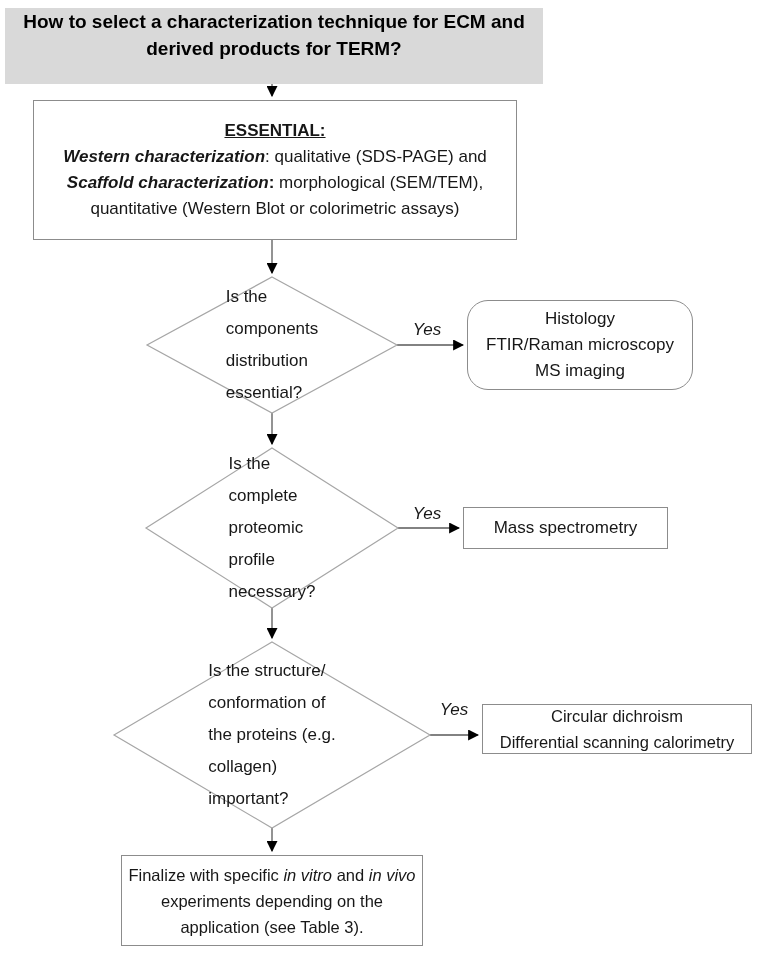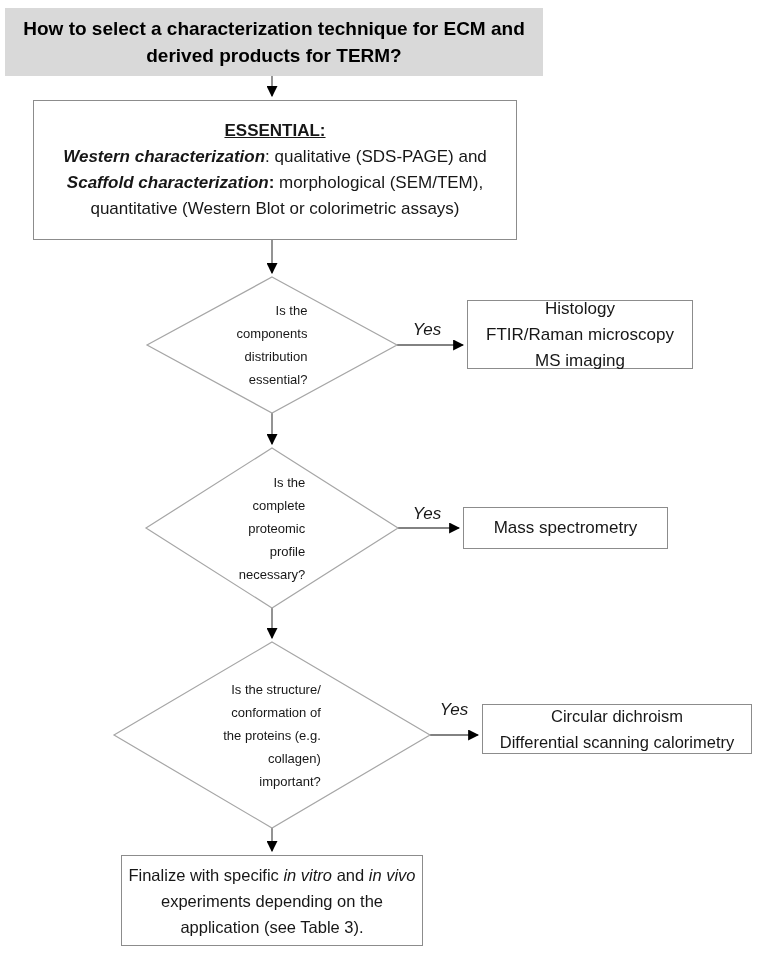--- a/index.html
+++ b/index.html
@@ -38,23 +38,23 @@
   .diamond{
     stroke:var(--diamond-border);
     stroke-width:1.2;
     fill:#ffffff;
   }
   .arrowhead{fill:var(--arrow);}
 
   .title-box{
     position:absolute;
     left:5px;top:8px;
-    width:538px;height:68px;
+    width:538px;height:76px;
     background:var(--title-bg);
-    display:flex;align-items:center;justify-content:center;
+    display:flex;align-items:flex-start;justify-content:center;
     box-sizing:border-box;
   }
   .title-text{
     font-size:19px;
     font-weight:700;
     color:#000;
     text-align:center;
     white-space:pre-line;
     line-height:27px;
   }
@@ -75,24 +75,24 @@
   }
   .ess-line{white-space:nowrap;}
   .bold-underline{font-weight:700;text-decoration:underline;}
   .bold-italic{font-weight:700;font-style:italic;}
   .bold{font-weight:700;}
   .italic{font-style:italic;}
 
   .diamond-label{
     position:absolute;
     display:flex;align-items:center;justify-content:center;
-    text-align:right;
+    text-align:left;
     white-space:pre;
-    font-size:13px;
-    line-height:23px;
+    font-size:17px;
+    line-height:32px;
     color:var(--text);
   }
   #dl1{left:162px;top:290px;width:220px;height:110px;}
   #dl2{left:162px;top:458px;width:220px;height:140px;}
   #dl3{left:147px;top:665px;width:250px;height:140px;}
 
   .yes-label{
     position:absolute;
     width:48px;
     text-align:center;
@@ -101,21 +101,21 @@
     font-style:italic;
   }
   #y1{left:403px;top:320px;}
   #y2{left:403px;top:504px;}
   #y3{left:430px;top:700px;}
 
   .result{
     display:flex;align-items:center;justify-content:center;
     white-space:pre;
   }
-  #r1{left:467px;top:300px;width:226px;height:69px;}
+  #r1{left:467px;top:300px;width:226px;height:90px;border-radius:21px;}
   #r2{left:463px;top:507px;width:205px;height:42px;text-align:right;}
   #r3{left:482px;top:704px;width:270px;height:50px;font-size:16.5px;}
 
   .final-box{
     left:121px;top:855px;
     width:302px;height:91px;
     display:flex;align-items:center;justify-content:center;
     padding:20px 6px;
     font-size:16.5px;
   }

